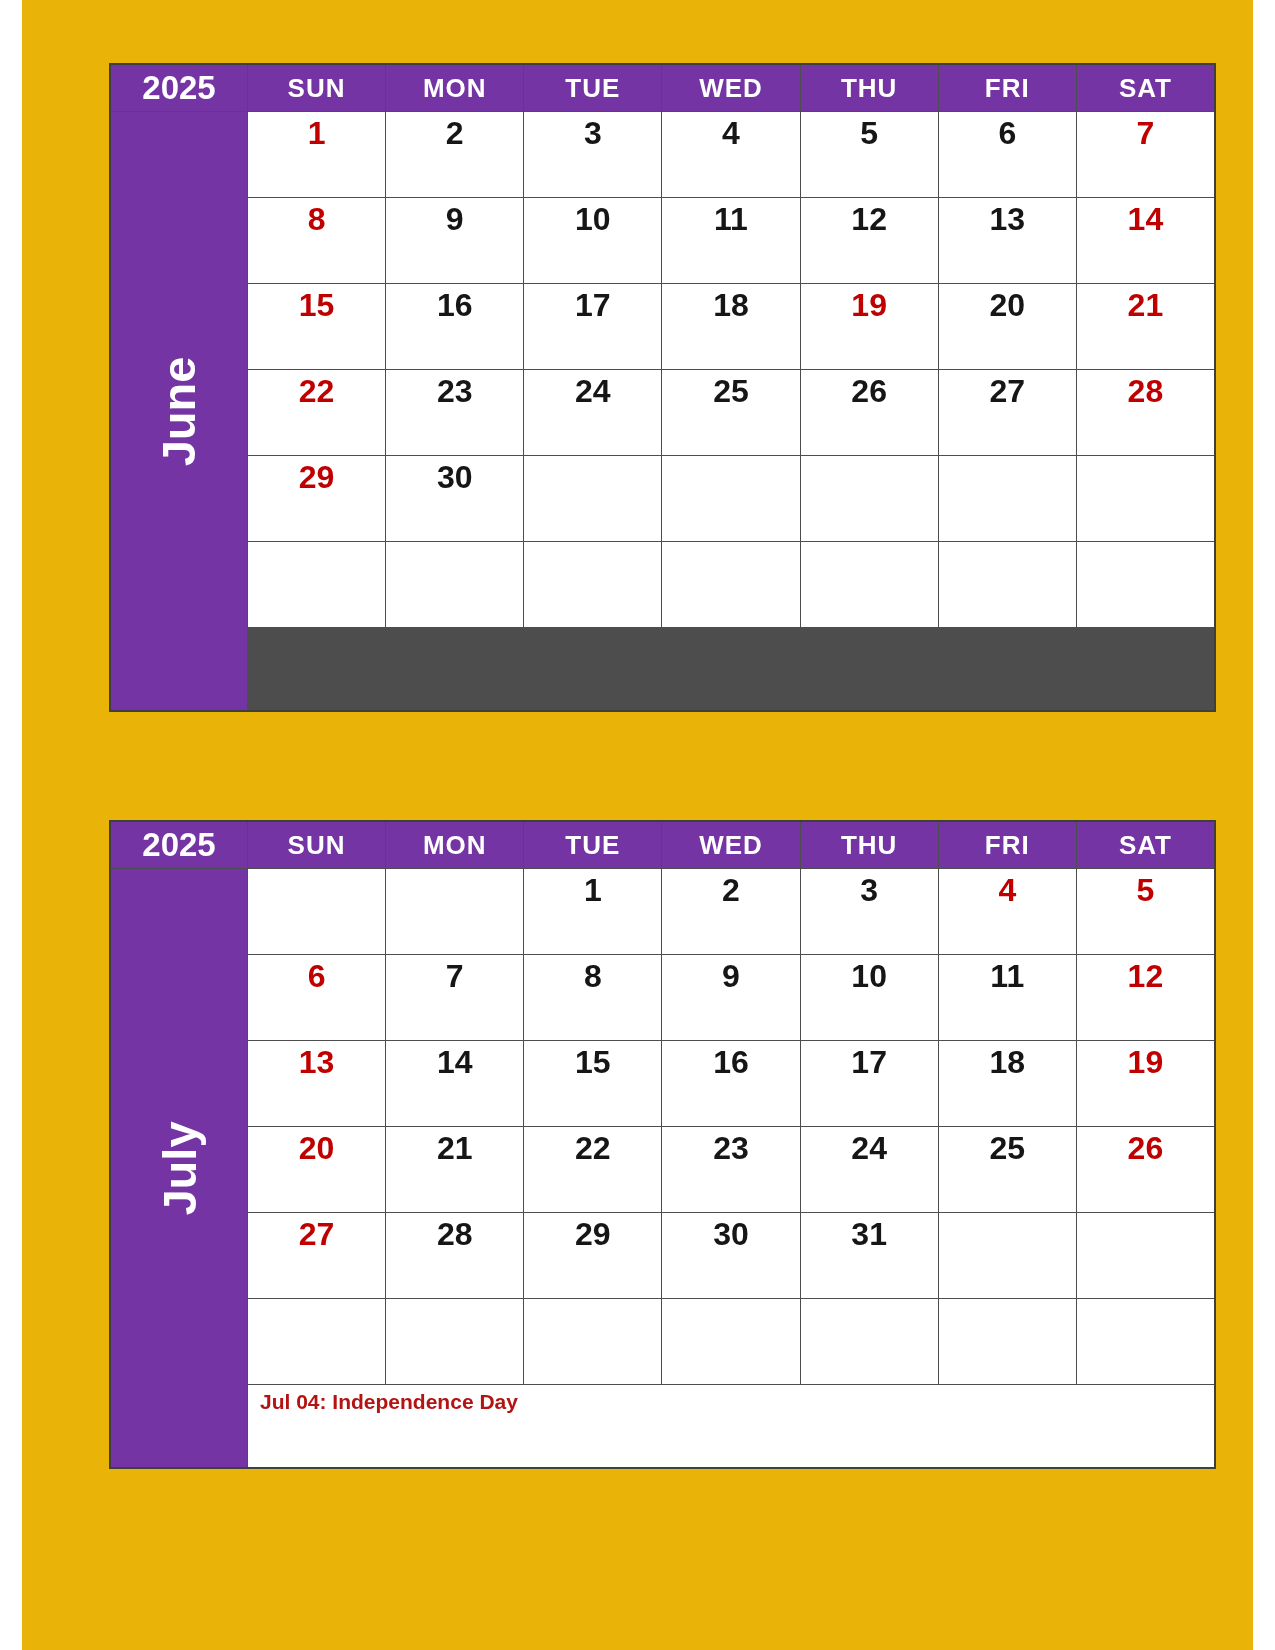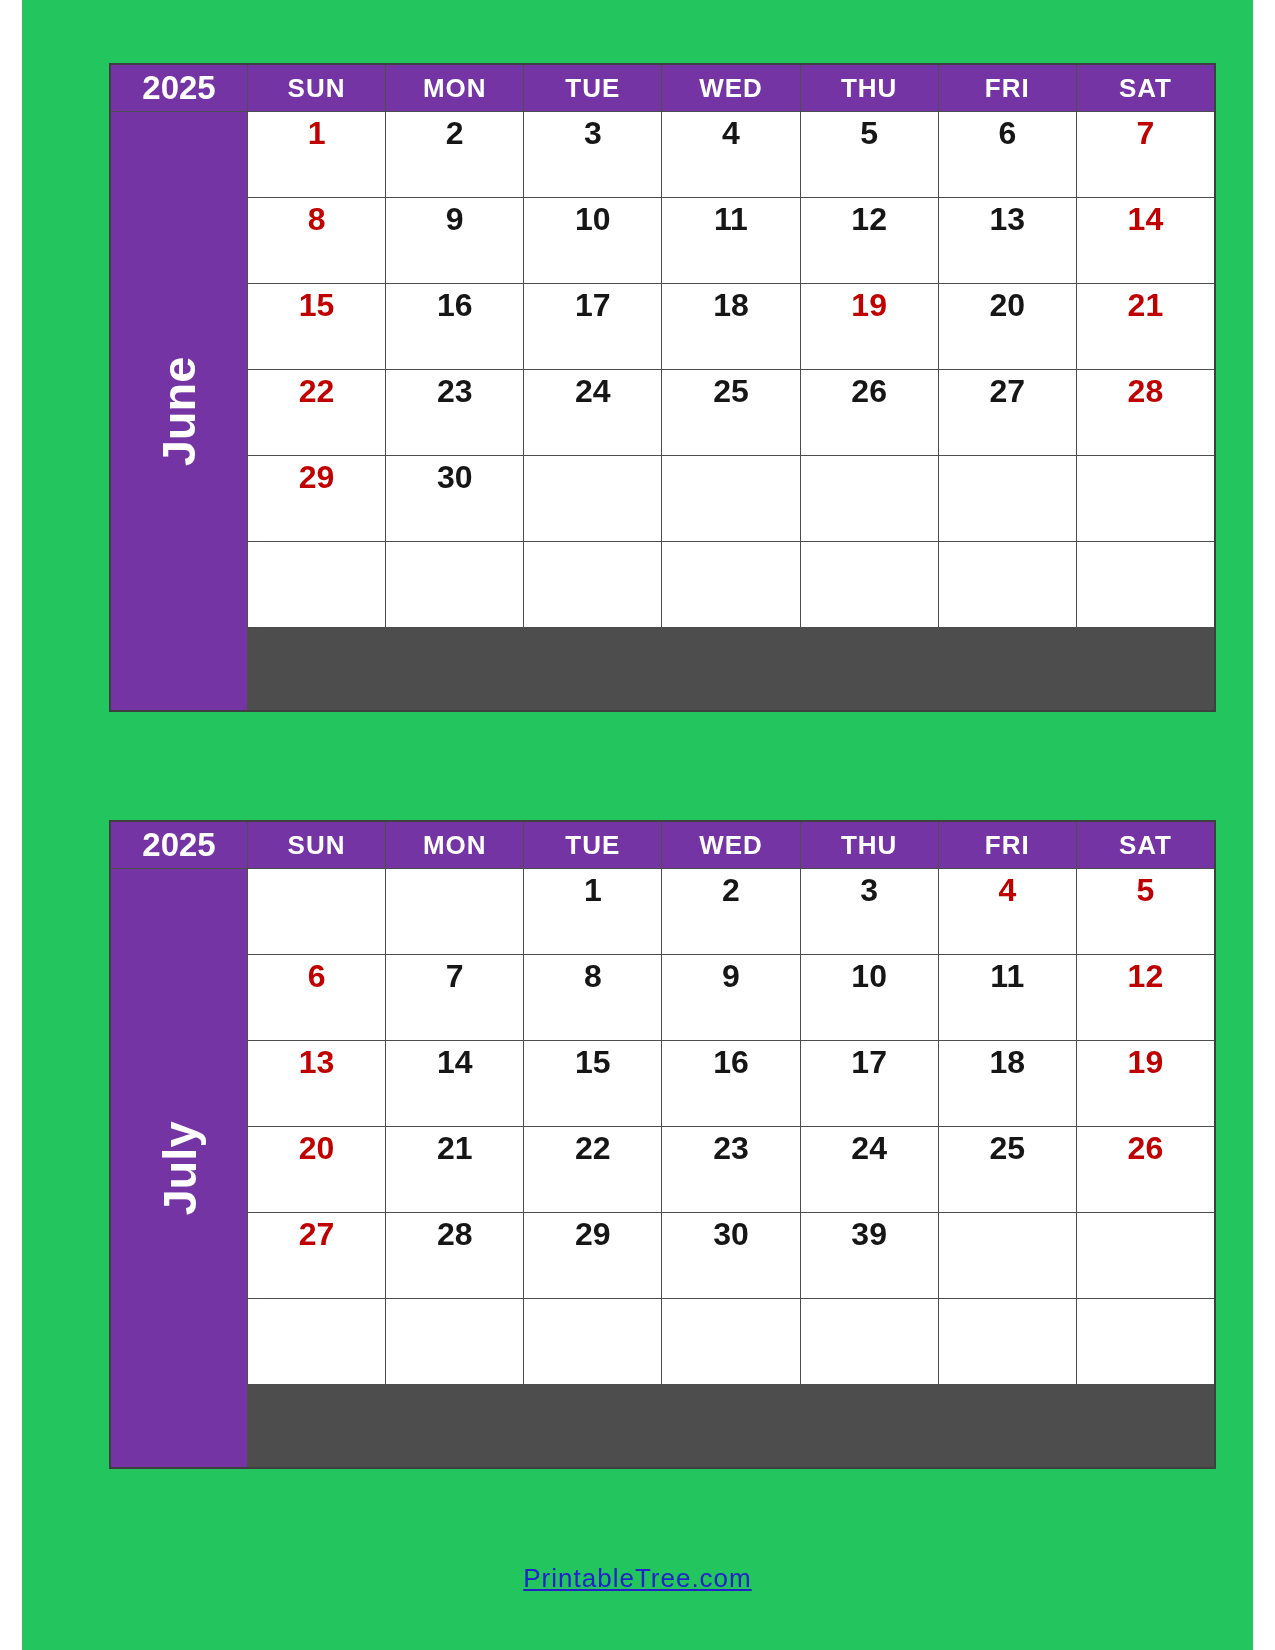--- a/index.html
+++ b/index.html
@@ -1,18 +1,18 @@
 <!DOCTYPE html>
 <html><head>
 <meta charset="utf-8">
 <style>
   * { margin:0; padding:0; box-sizing:border-box; }
   body { background:#ffffff; font-family:"Liberation Sans", sans-serif; }
   .page {
-    position:relative; width:1231px; height:1650px; background:#22c55e;
+    position:relative; width:1231px; height:1650px; background:#eab308;
     overflow:hidden; margin:0 auto;
   }
   .cal {
     position:absolute; left:87px; width:1107px;
     display:grid;
     grid-template-columns:136px repeat(7, 1fr);
     grid-template-rows:46px repeat(6, 85px) 82px;
     gap:1px;
     background:#4d4d4d;            
     border:2px solid #3f3f3f;      
@@ -114,20 +114,21 @@
       <div class="dcell" style="grid-area: 7 / 6;"></div>
       <div class="dcell" style="grid-area: 7 / 7;"></div>
       <div class="dcell" style="grid-area: 7 / 8;"></div>
     </div>
 
   <div class="cal cal-july">
     <div class="hcell year">2025</div>
     <div class="sidebar">
       <div class="month">July</div>
     </div>
+    <div class="holiday">Jul 04: Independence Day</div>
   <div class="hcell" style="grid-area: 1 / 2;">SUN</div>
       <div class="hcell" style="grid-area: 1 / 3;">MON</div>
       <div class="hcell" style="grid-area: 1 / 4;">TUE</div>
       <div class="hcell" style="grid-area: 1 / 5;">WED</div>
       <div class="hcell" style="grid-area: 1 / 6;">THU</div>
       <div class="hcell" style="grid-area: 1 / 7;">FRI</div>
       <div class="hcell" style="grid-area: 1 / 8;">SAT</div>
       <div class="dcell" style="grid-area: 2 / 2;"></div>
       <div class="dcell" style="grid-area: 2 / 3;"></div>
       <div class="dcell" style="grid-area: 2 / 4;">1</div>
@@ -153,29 +154,26 @@
       <div class="dcell" style="grid-area: 5 / 3;">21</div>
       <div class="dcell" style="grid-area: 5 / 4;">22</div>
       <div class="dcell" style="grid-area: 5 / 5;">23</div>
       <div class="dcell" style="grid-area: 5 / 6;">24</div>
       <div class="dcell" style="grid-area: 5 / 7;">25</div>
       <div class="dcell red" style="grid-area: 5 / 8;">26</div>
       <div class="dcell red" style="grid-area: 6 / 2;">27</div>
       <div class="dcell" style="grid-area: 6 / 3;">28</div>
       <div class="dcell" style="grid-area: 6 / 4;">29</div>
       <div class="dcell" style="grid-area: 6 / 5;">30</div>
-      <div class="dcell" style="grid-area: 6 / 6;">39</div>
+      <div class="dcell" style="grid-area: 6 / 6;">31</div>
       <div class="dcell" style="grid-area: 6 / 7;"></div>
       <div class="dcell" style="grid-area: 6 / 8;"></div>
       <div class="dcell" style="grid-area: 7 / 2;"></div>
       <div class="dcell" style="grid-area: 7 / 3;"></div>
       <div class="dcell" style="grid-area: 7 / 4;"></div>
       <div class="dcell" style="grid-area: 7 / 5;"></div>
       <div class="dcell" style="grid-area: 7 / 6;"></div>
       <div class="dcell" style="grid-area: 7 / 7;"></div>
       <div class="dcell" style="grid-area: 7 / 8;"></div>
     </div>
 
-  <div class="footer">
-    <a>PrintableTree.com</a>
-  </div>
 
 </div>
 
 </body></html>

